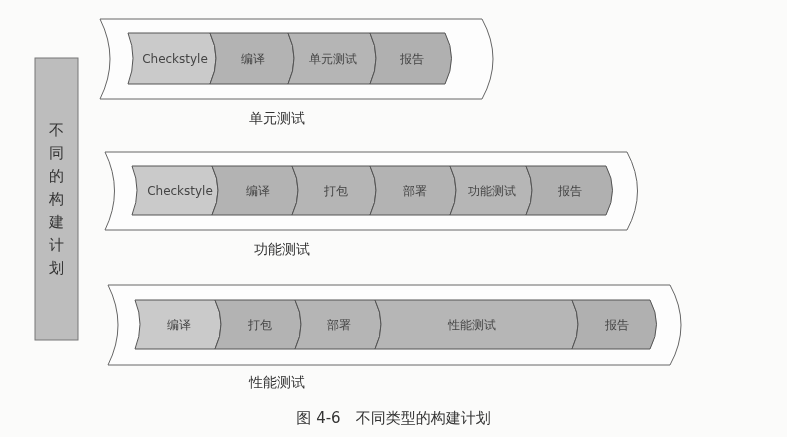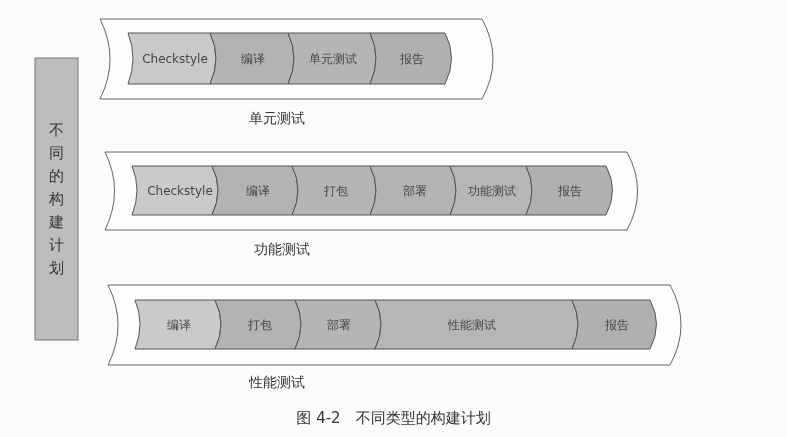--- a/index.html
+++ b/index.html
@@ -72,13 +72,13 @@
   <span>构</span>
   <span>建</span>
   <span>计</span>
   <span>划</span>
 </div>
 
 <div class="pipe-caption" style="left:249px; top:110px;">单元测试</div>
 <div class="pipe-caption" style="left:254px; top:241px;">功能测试</div>
 <div class="pipe-caption" style="left:249px; top:374px;">性能测试</div>
 
-<div class="figure-caption">图 4-2　不同类型的构建计划</div>
+<div class="figure-caption">图 4-6　不同类型的构建计划</div>
 
 </body></html>

